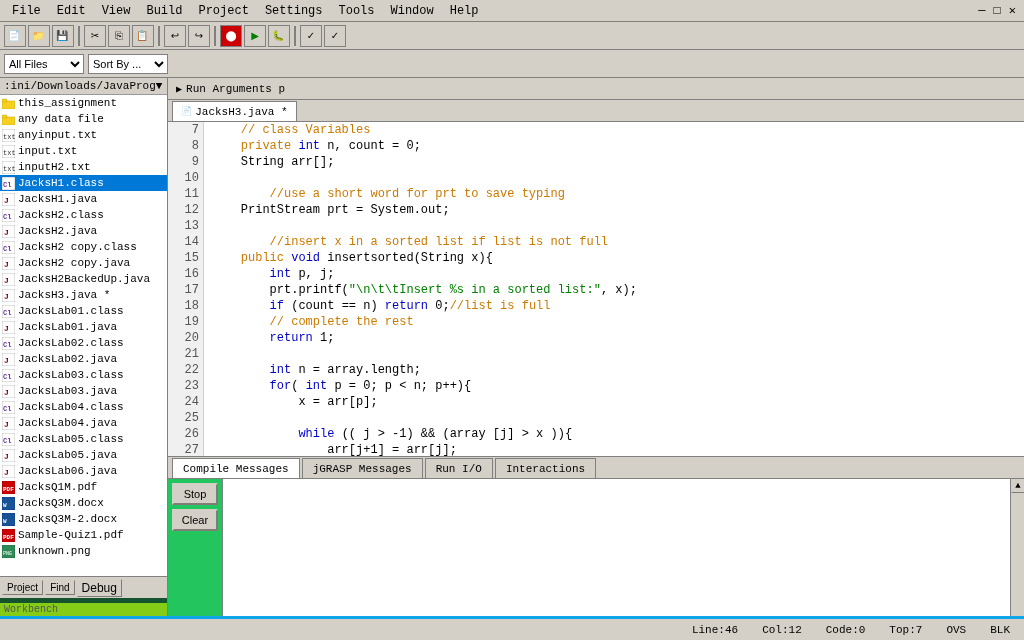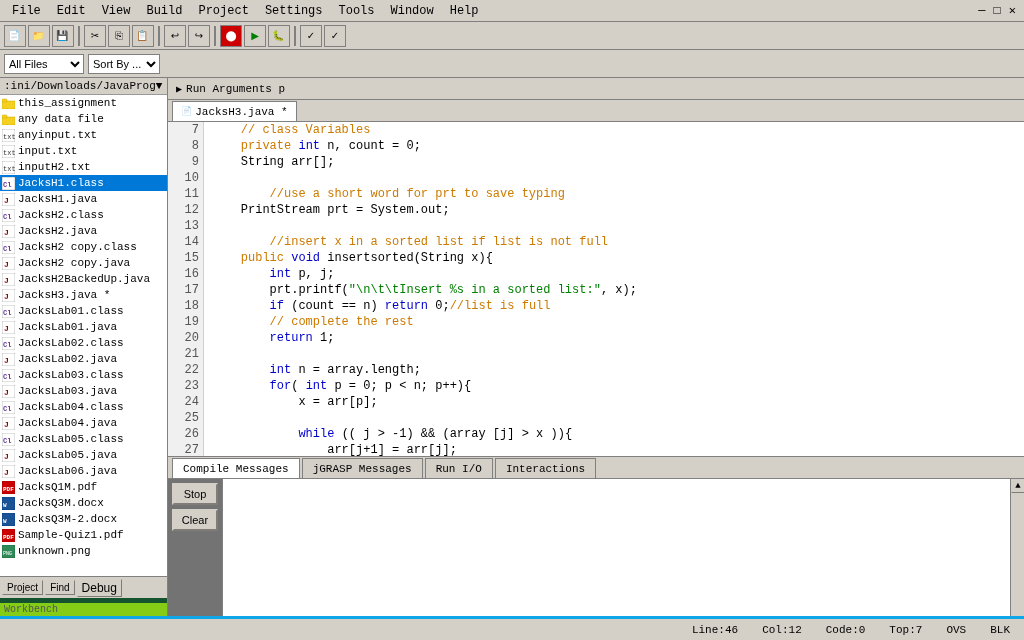--- a/index.html
+++ b/index.html
@@ -54,21 +54,21 @@
     .kw-blue { color: #0000cc; } 
     .str { color: #008000; }
     .comment { color: #cc7a00; }
     
     
     .bottom-panel { height: 160px; border-top: 1px solid #808080; display: flex; flex-direction: column; }
     .bottom-tabs { background: #d4d0c8; border-bottom: 1px solid #808080; height: 22px; display: flex; align-items: flex-end; padding: 0 4px; }
     .bottom-tab { height: 20px; padding: 0 10px; background: #d4d0c8; border: 1px solid #808080; border-bottom: none; font-size: 11px; display: flex; align-items: center; cursor: pointer; margin-right: 2px; }
     .bottom-tab.active { background: white; }
     .bottom-content { flex: 1; display: flex; background: white; overflow: hidden; }
-    .bottom-sidebar { width: 55px; background: #737373; border-right: 1px solid #808080; display: flex; flex-direction: column; align-items: center; padding: 4px; gap: 4px; }
+    .bottom-sidebar { width: 55px; background: #22c55e; border-right: 1px solid #808080; display: flex; flex-direction: column; align-items: center; padding: 4px; gap: 4px; }
     .bottom-btn { width: 46px; height: 22px; background: #d4d0c8; border: 2px outset #d4d0c8; font-size: 11px; cursor: pointer; display: flex; align-items: center; justify-content: center; }
     .bottom-main { flex: 1; overflow: auto; }
     .bottom-main::-webkit-scrollbar { width: 14px; }
     .bottom-main::-webkit-scrollbar-track { background: #d4d0c8; }
     .bottom-main::-webkit-scrollbar-thumb { background: #a0a0a0; border: 1px solid #808080; }
     
     
     .statusbar { background: #d4d0c8; border-top: 3px solid #0ea5e9; height: 24px; display: flex; align-items: center; padding: 0 8px; font-size: 11px; justify-content: space-between; }
     .statusbar-left { display: flex; gap: 4px; align-items: center; }
     .statusbar-right { display: flex; gap: 12px; }
@@ -110,21 +110,21 @@
   <button class="toolbar-btn" title="Debug">🐛</button>
   <div class="toolbar-separator"></div>
   <button class="toolbar-btn" title="Check">✓</button>
   <button class="toolbar-btn" title="Check2">✓</button>
 </div>
 
 <div class="file-browser-toolbar">
   <select class="file-browser-select" style="width:80px;">
     <option>All Files</option>
   </select>
-  <select class="file-browser-select" style="width:72px; margin-left:4px;">
+  <select class="file-browser-select" style="width:80px; margin-left:4px;">
     <option>Sort By ...</option>
   </select>
 </div>
 
 <div class="main-container">
 
   <div class="sidebar">
     <div class="sidebar-path">:ini/Downloads/JavaProg▼</div>
     <div class="sidebar-file-list" id="file-list">
         <div class="file-item">

